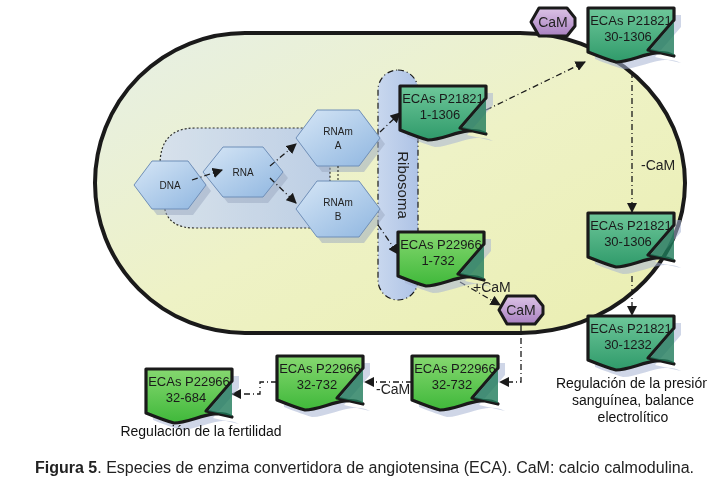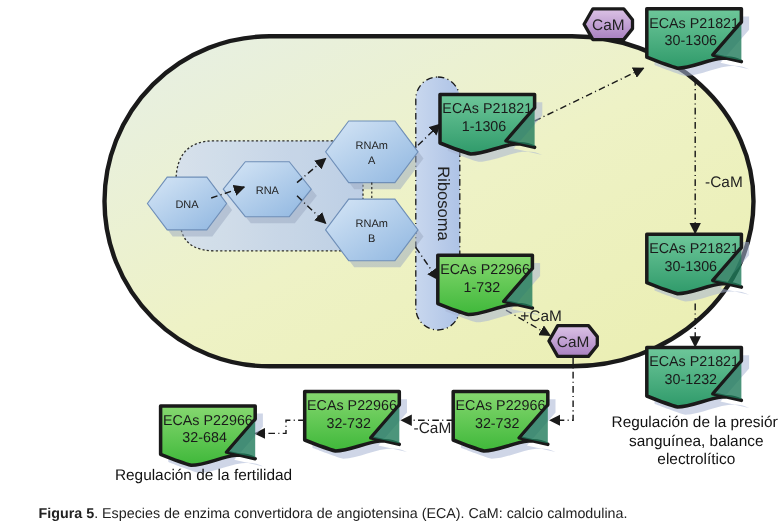--- a/index.html
+++ b/index.html
@@ -1,18 +1,18 @@
 <!DOCTYPE html>
 <html><head>
 <meta charset="utf-8">
 <style>
   html, body { margin:0; padding:0; background:#ffffff; }
   body { width:707px; height:482px; position:relative; overflow:hidden; font-family:"Liberation Sans", sans-serif; }
   svg { position:absolute; left:0; top:0; }
-  .caption { position:absolute; left:8px; top:459px; font-size:13px; color:#222; font-family:"Liberation Sans", sans-serif; white-space:nowrap;padding-left:27px; }
+  .caption { position:absolute; left:8px; top:459px; font-size:16px; color:#222; font-family:"Liberation Sans", sans-serif; white-space:nowrap;padding-left:27px; }
   .caption b { font-weight:bold; }
   .note { position:absolute; text-align:center; font-size:14px; line-height:17px; color:#111; font-family:"Liberation Sans", sans-serif; }
 </style>
 </head>
 <body>
 
 <svg width="707" height="482" viewBox="0 0 707 482" xmlns="http://www.w3.org/2000/svg">
   <defs>
     <linearGradient id="cellGrad" x1="0" y1="0" x2="1" y2="1">
       <stop offset="0" stop-color="#e6efe6"></stop>
@@ -175,19 +175,19 @@
   <text x="473" y="292" font-size="14" fill="#222" font-family="Liberation Sans, sans-serif">+CaM</text>
   <text x="376" y="394" font-size="14" fill="#222" font-family="Liberation Sans, sans-serif">-CaM</text>
 </svg>
 
 <div class="note" style="left:548px; top:375px; width:170px;">
   <div>Regulación de la presión</div>
   <div>sanguínea, balance</div>
   <div>electrolítico</div>
 </div>
 
-<div class="note" style="left:100px; top:423px; width:170px;">
+<div class="note" style="left:116px; top:423px; width:170px;">
   <div>Regulación de la fertilidad</div>
 </div>
 
 <div class="caption">
   <b>Figura 5</b><span>. Especies de enzima convertidora de angiotensina (ECA). CaM: calcio calmodulina.</span>
 </div>
 
 </body></html>

